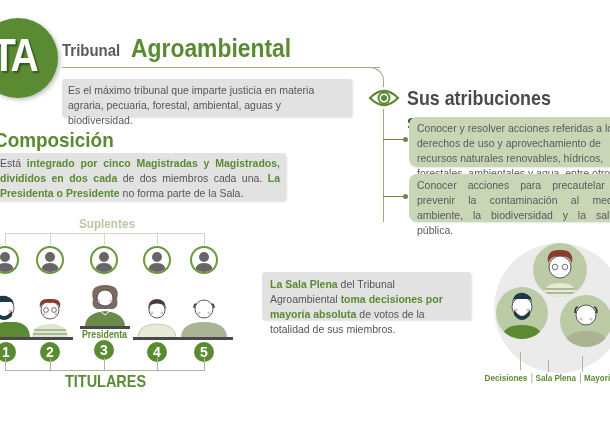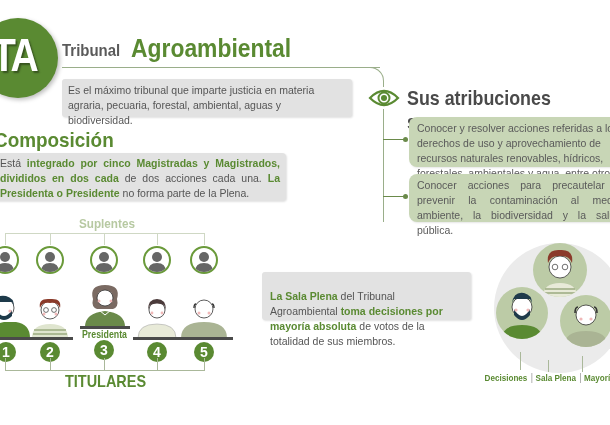--- a/index.html
+++ b/index.html
@@ -46,21 +46,21 @@
 
   
   .shelf { height: 3px; background: #4a4a4a; }
   .num-badge { width: 20px; height: 20px; border-radius: 50%; background: #5a8a32; color: #fff; font-weight: bold; font-size: 14px; text-align: center; line-height: 20px; }
   .pres-label { left: 82px; top: 329px; font-size: 10px; font-weight: bold; color: #5a8a32; transform: scaleX(0.88); transform-origin: left; }
   .tit-line { left: 5px; top: 370px; width: 200px; height: 1px; background: #aab89a; }
   .tit-drop { width: 1px; height: 12px; top: 358px; background: #aab89a; }
   .tit-label { left: 65px; top: 372px; font-size: 17px; font-weight: bold; color: #5a8a32; transform: scaleX(0.85); transform-origin: left; }
 
   
-  .sala-box { left: 262px; top: 272px; width: 209px; height: 48px; background: #e2e2e2; border-radius: 3px; padding: 17px 8px; font-size: 10.5px; line-height: 15px; color: #555; box-shadow: 1px 1px 2px rgba(0,0,0,0.12); }
+  .sala-box { left: 262px; top: 272px; width: 209px; height: 48px; background: #e2e2e2; border-radius: 3px; padding: 5px 8px; font-size: 10.5px; line-height: 15px; color: #555; box-shadow: 1px 1px 2px rgba(0,0,0,0.12); }
   .big-circle { left: 494px; top: 243px; width: 130px; height: 130px; border-radius: 50%; background: #ebebeb; }
   .face-circle { border-radius: 50%; background: #bccba6; overflow: hidden; }
   .bottom-labels { left: 481px; top: 373px; font-size: 9px; font-weight: bold; color: #5a8a32; display: flex; gap: 0; white-space: nowrap; transform: scaleX(0.9); transform-origin: left; }
   .bottom-labels span { padding: 0 4px; border-right: 1px solid #aaa; }
   .bottom-labels span:last-child { border-right: none; }
   .pointer { width: 1px; background: #aab89a; }
 </style>
 </head>
 <body>
 
@@ -87,21 +87,21 @@
     <circle cx="16" cy="11" r="3" fill="#5a8a32"></circle>
   </svg>
 </div>
 <div class="abs attr-title">Sus atribuciones son:</div>
 
 <div class="abs attr-box b1">Conocer y resolver acciones referidas a los derechos de uso y aprovechamiento de recursos naturales renovables, hídricos, forestales, ambientales y agua, entre otros.</div>
 <div class="abs attr-box b2">Conocer acciones para precautelar y prevenir la contaminación al medio ambiente, la biodiversidad y la salud pública.</div>
 
 <div class="abs comp-title">Composición</div>
 <div class="abs comp-box">
-  <span>Está </span><span class="hl">integrado por cinco Magistradas y Magistrados, divididos en dos cada</span><span> de dos acciones cada una. </span><span class="hl">La Presidenta o Presidente</span><span> no forma parte de la Plena.</span>
+  <span>Está </span><span class="hl">integrado por cinco Magistradas y Magistrados, divididos en dos cada</span><span> de dos miembros cada una. </span><span class="hl">La Presidenta o Presidente</span><span> no forma parte de la Sala.</span>
 </div>
 
 <div class="abs supl-label">Suplentes</div>
 <div class="abs supl-line"></div>
 <div class="abs supl-drop" style="left:5px"></div>
 <div class="abs supl-drop" style="left:50px"></div>
 <div class="abs supl-drop" style="left:104px"></div>
 <div class="abs supl-drop" style="left:157px"></div>
 <div class="abs supl-drop" style="left:204px"></div>
 

